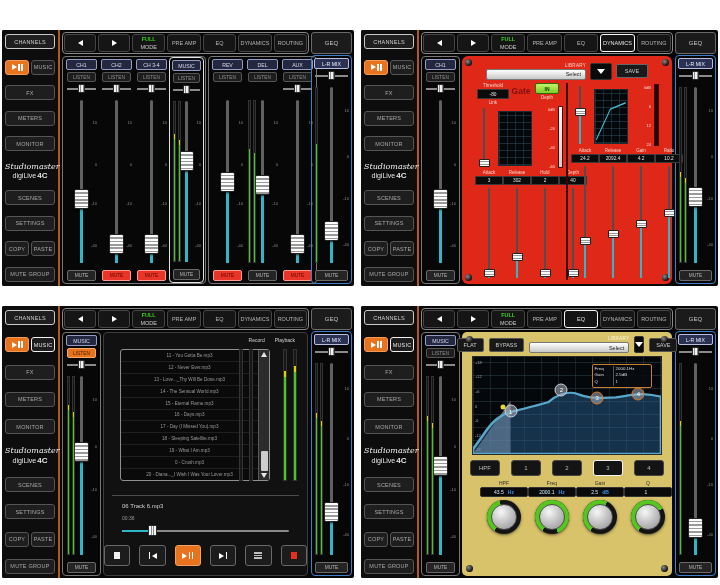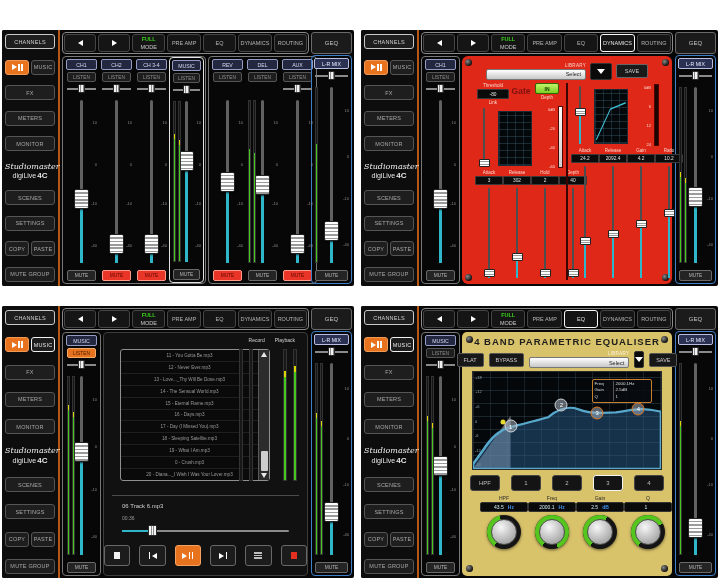--- a/index.html
+++ b/index.html
@@ -944,21 +944,20 @@
               </div>
             </div>
             <div class="mute">MUTE</div>
           </div>
         </div>
         <div class="eqpanel">
           <div class="screw" style="top: 4px; left: 4px;"></div>
           <div class="screw" style="top: 4px; left: calc(100% - 11px);"></div>
           <div class="screw" style="top: calc(100% - 11px); left: 4px;"></div>
           <div class="screw" style="top: calc(100% - 11px); left: calc(100% - 11px);"></div>
-          <div class="eqtitle">4 BAND PARAMETRIC EQUALISER</div>
           <div class="eqctrl">
             <div class="eqbtn">FLAT</div>
             <div class="eqbtn">BYPASS</div>
             <div class="libcol">
               <div class="tinylabel liblabel">LIBRARY</div>
               <div class="selectbox">Select</div>
             </div>
             <div class="dropbtn">
               <div class="tri-d"></div>
             </div>

